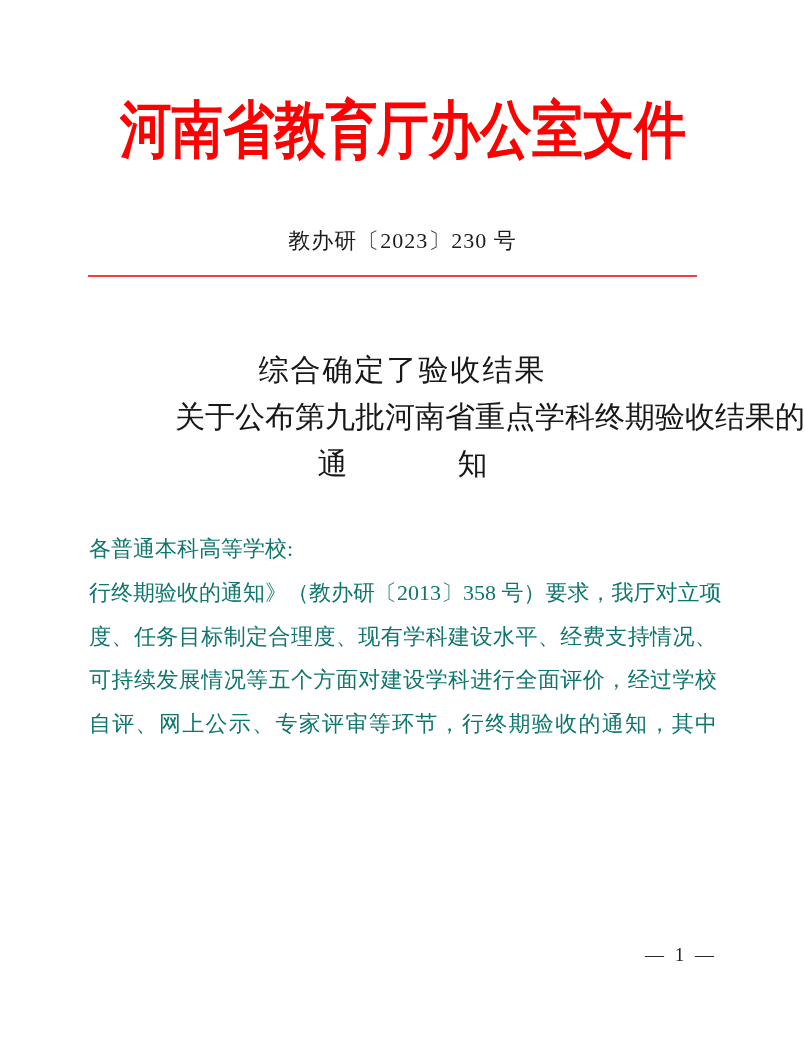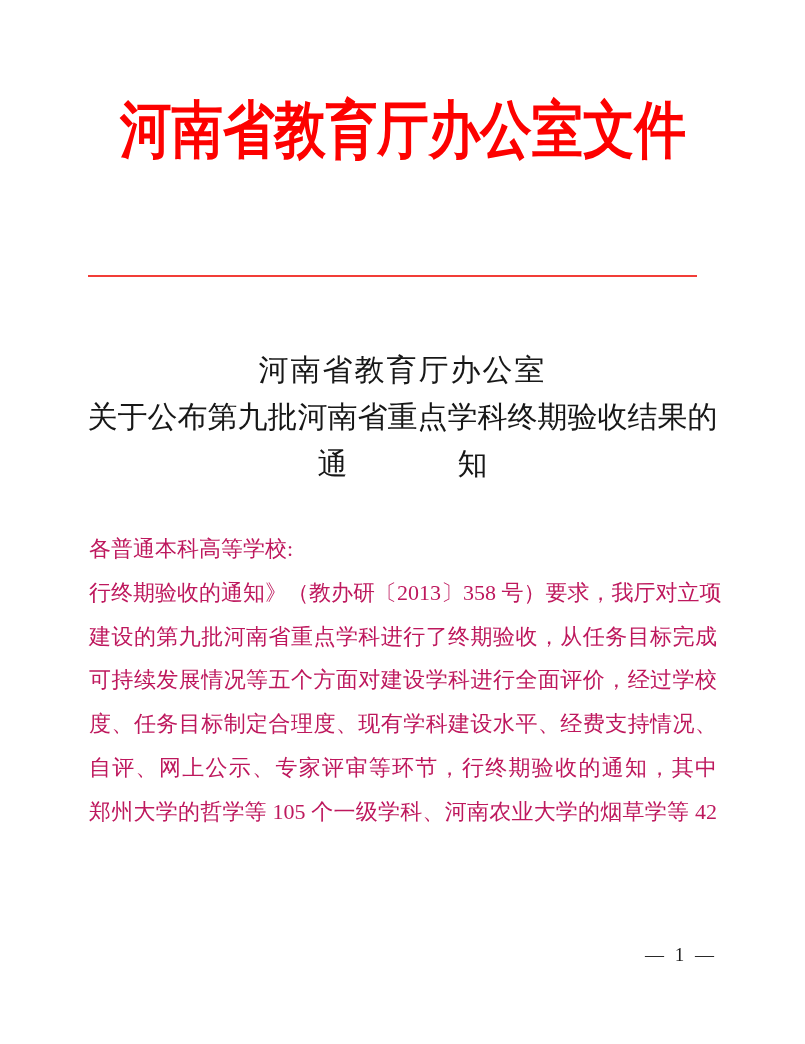--- a/index.html
+++ b/index.html
@@ -61,36 +61,36 @@
     position: absolute;
     top: 346px;
     left: 0;
     width: 100%;
     text-align: center;
     font-size: 30px;
     line-height: 47px;
     color: #171717;
   }
   .doc-title-line1 { letter-spacing: 2px; }
-  .doc-title-line2 { letter-spacing: 0; }
+  .doc-title-line2 { letter-spacing: 0; text-align: right; }
   .notice-row {
     display: flex;
     justify-content: center;
     gap: 110px;
     line-height: 47px;
   }
 
   
   .body-block {
     position: absolute;
     top: 527px;
     left: 89px;
     width: 628px;
     font-size: 22px;
-    color: #be185d;
+    color: #0f766e;
   }
   .body-line {
     height: 43.8px;
     line-height: 43.8px;
     text-align: justify;
     text-align-last: justify;
     white-space: nowrap;
   }
   .salutation {
     text-align: left;
@@ -110,37 +110,36 @@
 </style>
 </head>
 <body>
 
 <div class="page">
 
   <div class="letterhead">
     <span class="letterhead-inner">河南省教育厅办公室文件</span>
   </div>
 
+  <div class="doc-number">教办研〔2023〕230 号</div>
 
   <div class="red-rule"></div>
 
   <div class="doc-title">
-    <div class="doc-title-line1">河南省教育厅办公室</div>
+    <div class="doc-title-line1">综合确定了验收结果</div>
     <div class="doc-title-line2">关于公布第九批河南省重点学科终期验收结果的</div>
     <div class="notice-row">
       <span>通</span>
       <span>知</span>
     </div>
   </div>
 
   <div class="body-block">
     <div class="body-line salutation">各普通本科高等学校:</div>
     <div class="body-line">行终期验收的通知》（教办研〔2013〕358 号）要求，我厅对立项</div>
-    <div class="body-line">建设的第九批河南省重点学科进行了终期验收，从任务目标完成</div>
+    <div class="body-line">度、任务目标制定合理度、现有学科建设水平、经费支持情况、</div>
     <div class="body-line">可持续发展情况等五个方面对建设学科进行全面评价，经过学校</div>
-    <div class="body-line">度、任务目标制定合理度、现有学科建设水平、经费支持情况、</div>
     <div class="body-line">自评、网上公示、专家评审等环节，行终期验收的通知，其中</div>
-    <div class="body-line">郑州大学的哲学等 105 个一级学科、河南农业大学的烟草学等 42</div>
   </div>
 
   <div class="page-number">— 1 —</div>
 
 </div>
 
 </body></html>

